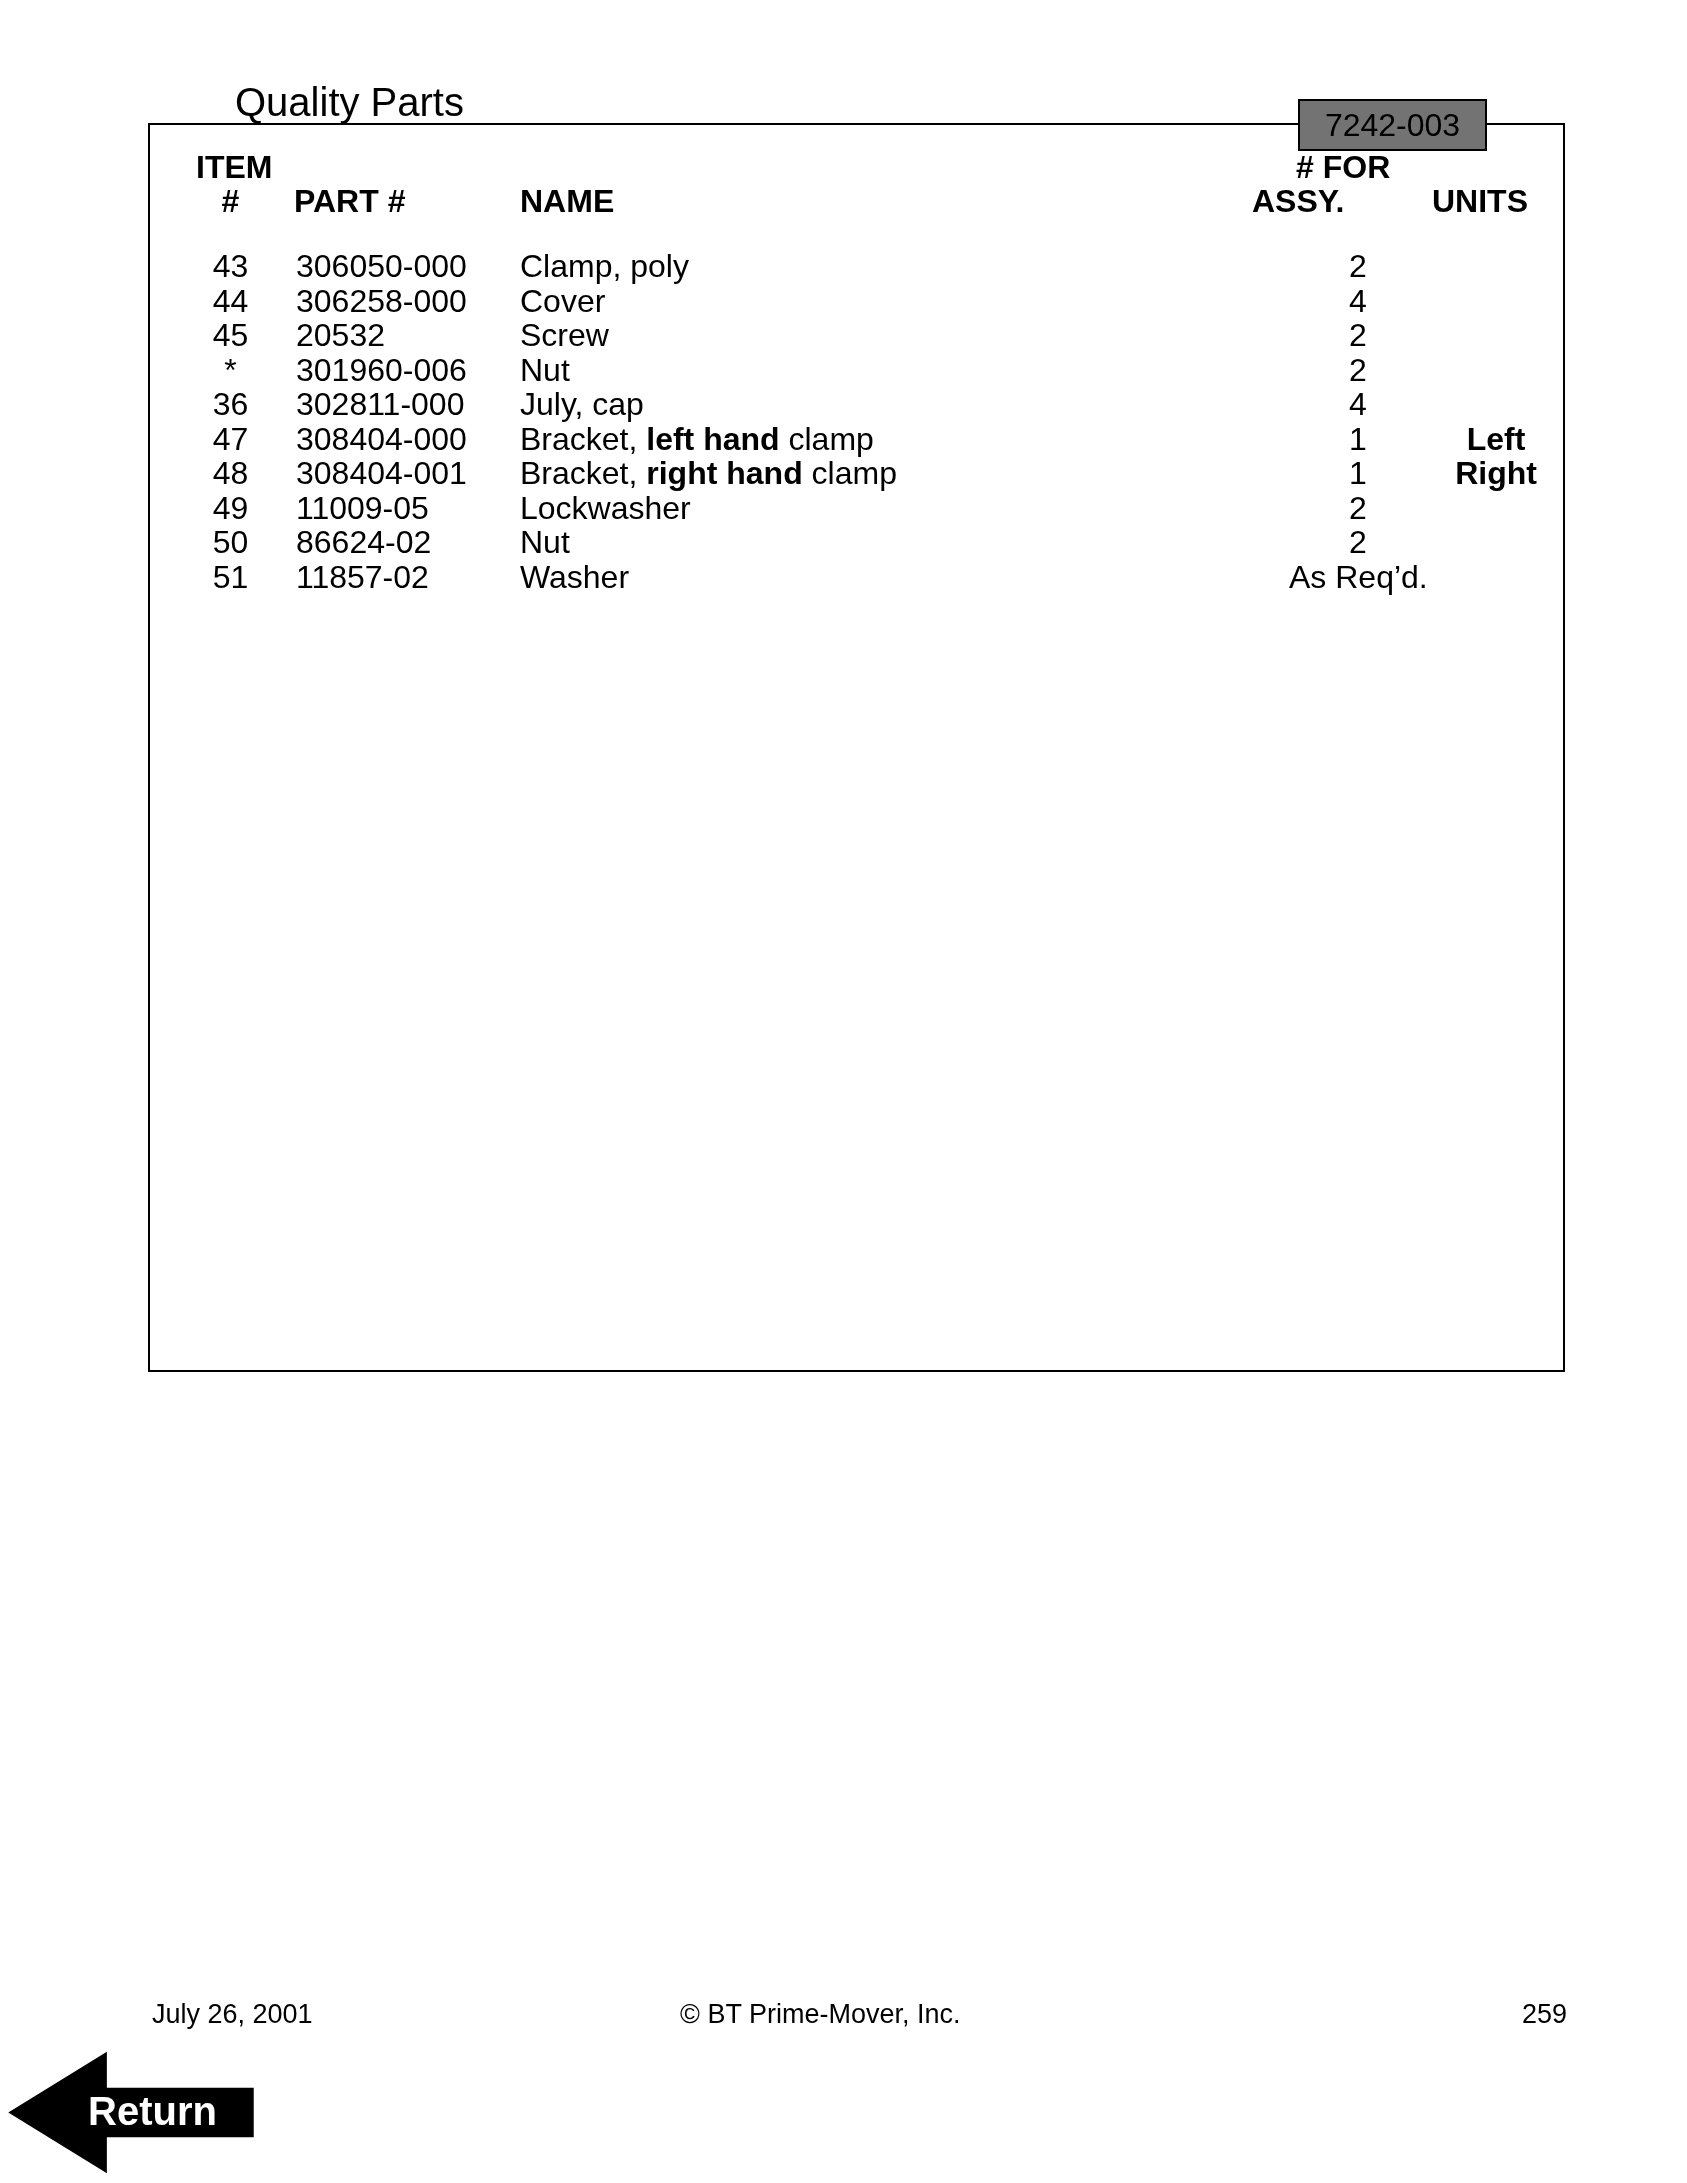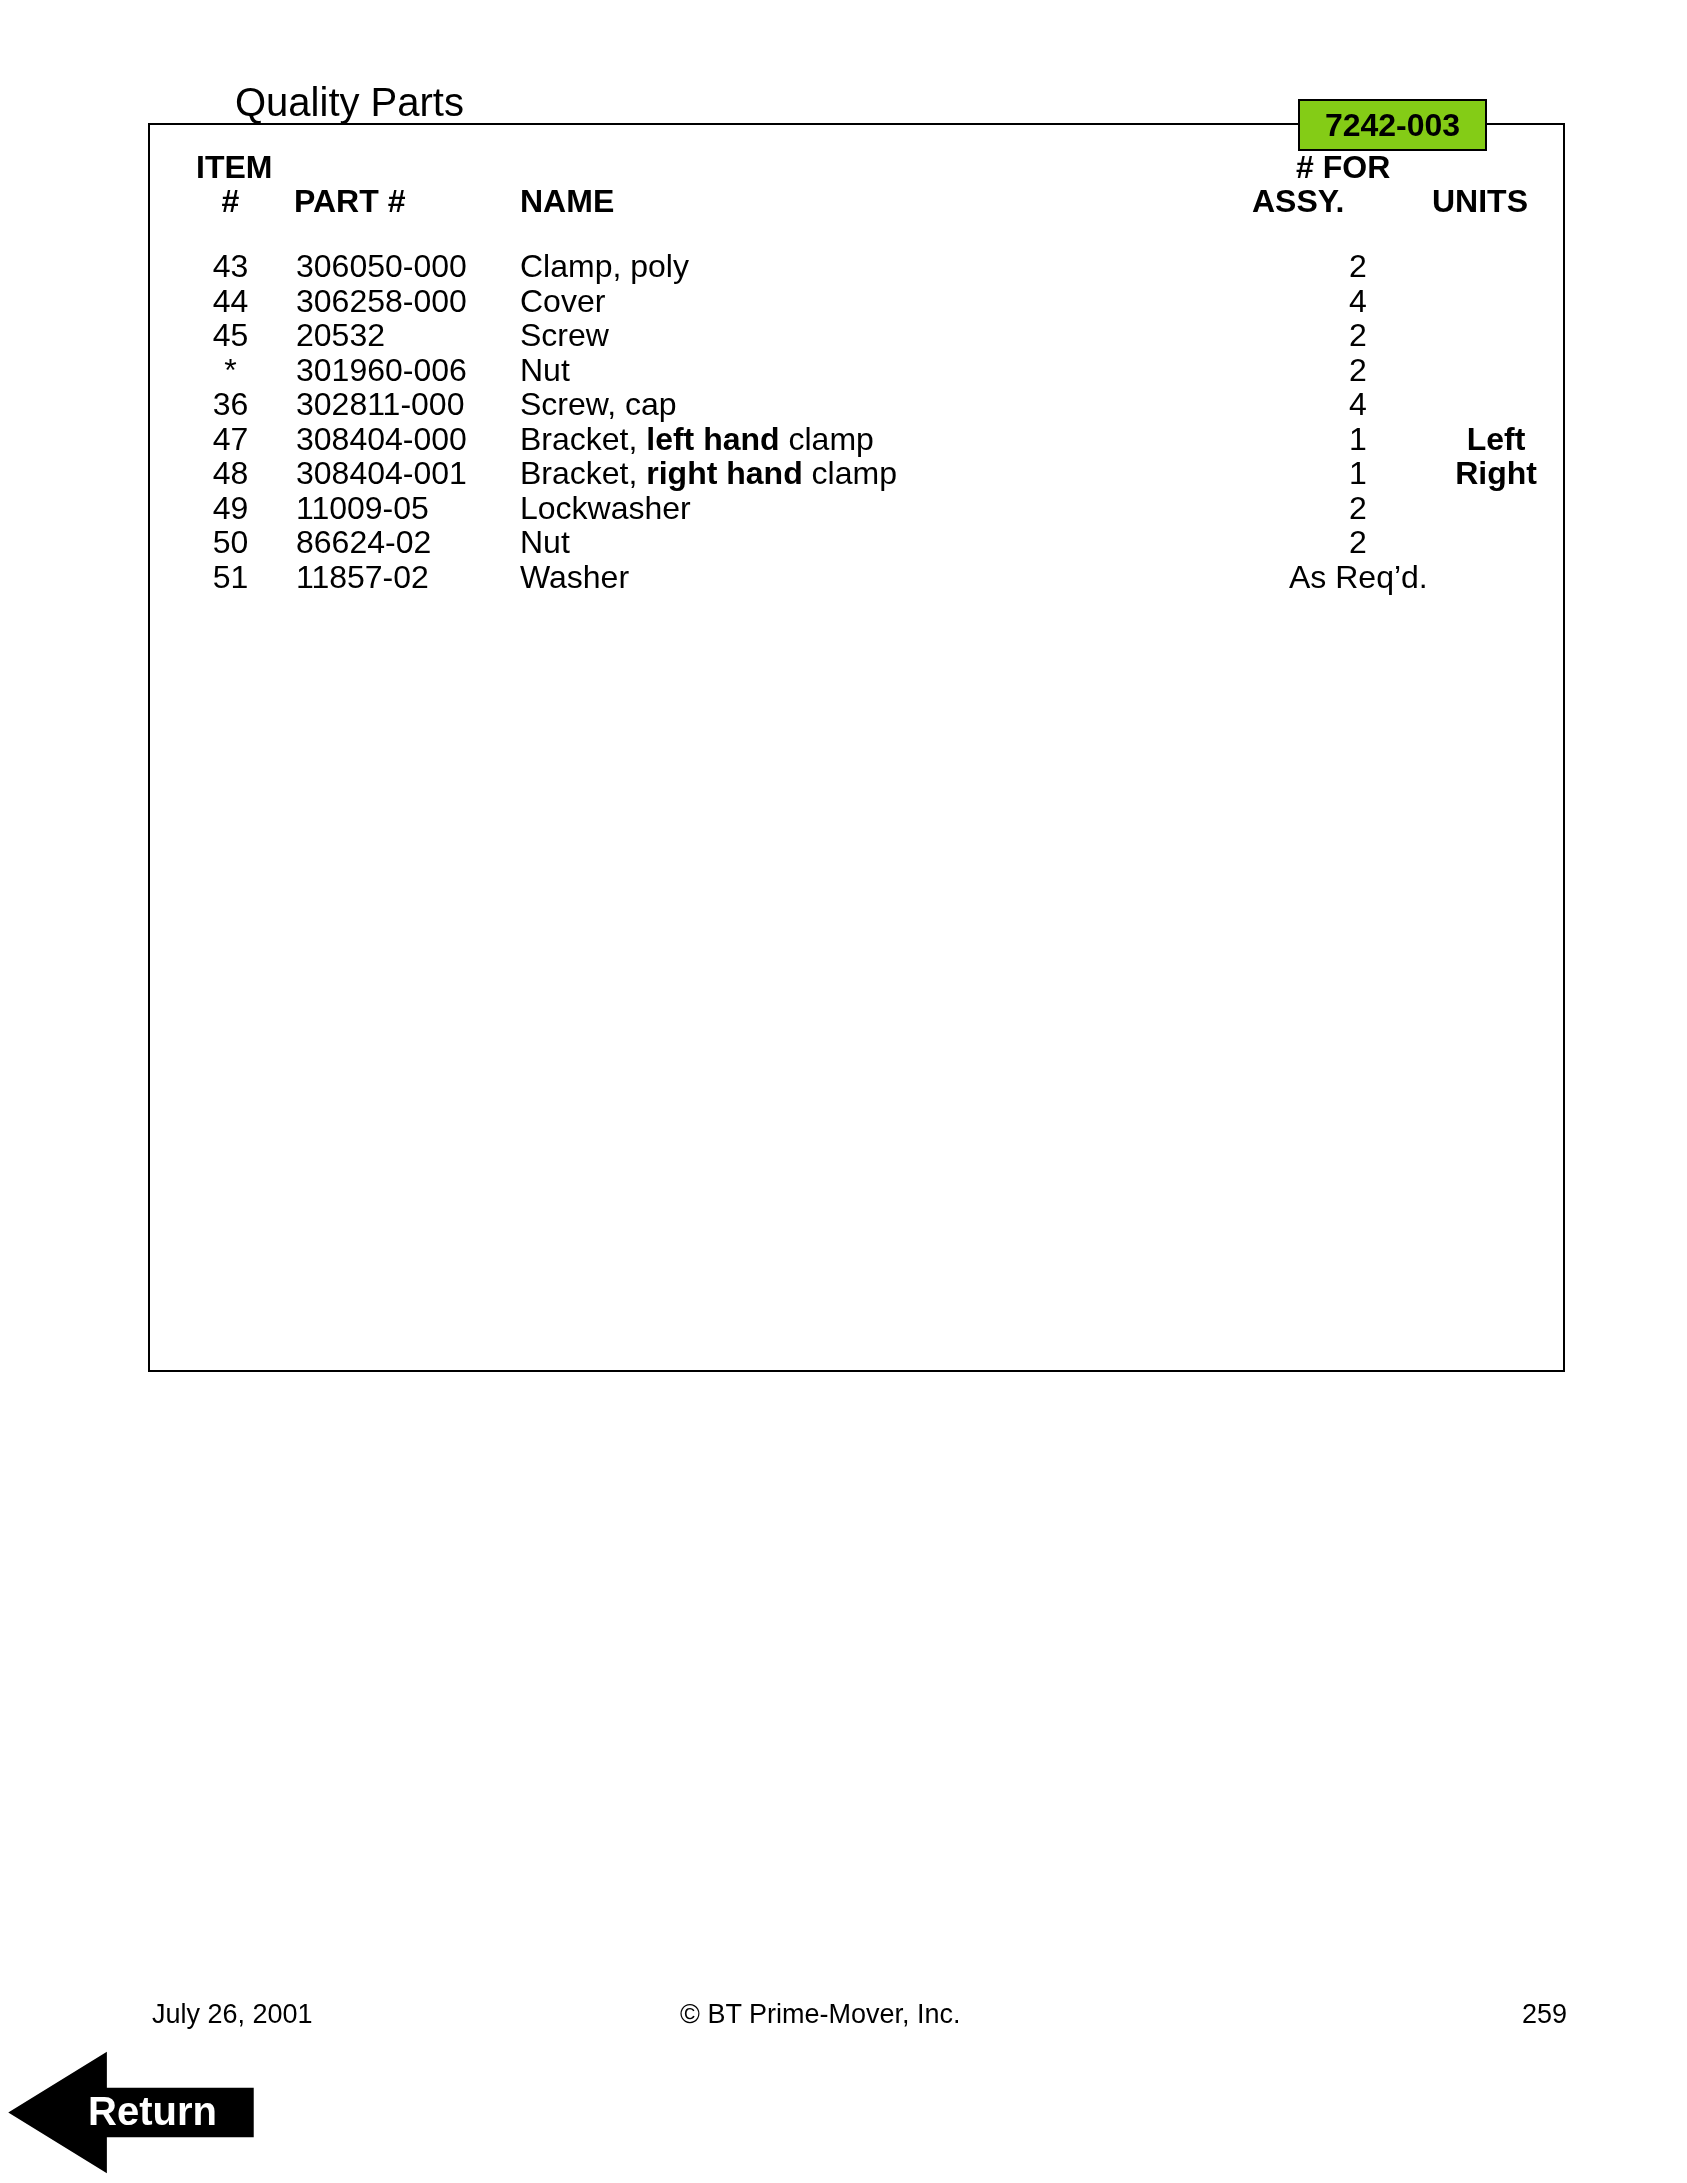--- a/index.html
+++ b/index.html
@@ -3,22 +3,22 @@
 <meta charset="utf-8">
 <style>
   html, body { margin: 0; padding: 0; background: #ffffff; }
   body { width: 1687px; height: 2183px; position: relative; overflow: hidden;
          font-family: "Liberation Sans", sans-serif; color: #000; }
   .abs { position: absolute; white-space: nowrap; }
   .hdr-title { left: 235px; top: 83px; font-size: 40px; line-height: 39px; }
   .frame { position: absolute; left: 148px; top: 123px; width: 1413px; height: 1245px;
            border: 2.1px solid #000; box-sizing: content-box; }
   .docnum { position: absolute; left: 1298px; top: 99px; width: 185px; height: 48px;
-            border: 2.1px solid #000; background: #84cc16; font-size: 32px; line-height: 48px;
-            text-align: center; font-weight: bold; }
+            border: 2.1px solid #000; background: #737373; font-size: 32px; line-height: 48px;
+            text-align: center; }
   .col-h { font-weight: bold; font-size: 32px; line-height: 34px; position: absolute; }
   .row { position: absolute; left: 0; width: 1687px; height: 34px; font-size: 32px; line-height: 34px; }
   .row span { position: absolute; top: 0; white-space: nowrap; }
   .c-item { left: 196px; width: 69px; text-align: center; }
   .c-part { left: 296px; }
   .c-name { left: 520px; }
   .c-qty { left: 1289px; width: 138px; text-align: center; }
   .c-units { left: 1427px; width: 138px; text-align: center; font-weight: bold; }
   .name-bold { font-weight: bold; position: static !important; }
   .name-norm { position: static !important; }
@@ -72,21 +72,21 @@
   <div class="row" style="top:353px;">
     <span class="c-item">*</span>
     <span class="c-part">301960-006</span>
     <span class="c-name"><span class="name-norm">Nut</span></span>
     <span class="c-qty">2</span>
     <span class="c-units"></span>
   </div>
   <div class="row" style="top:387px;">
     <span class="c-item">36</span>
     <span class="c-part">302811-000</span>
-    <span class="c-name"><span class="name-norm">Screw, cap</span></span>
+    <span class="c-name"><span class="name-norm">July, cap</span></span>
     <span class="c-qty">4</span>
     <span class="c-units"></span>
   </div>
   <div class="row" style="top:422px;">
     <span class="c-item">47</span>
     <span class="c-part">308404-000</span>
     <span class="c-name"><span class="name-norm">Bracket, </span><span class="name-bold">left hand</span><span class="name-norm"> clamp</span></span>
     <span class="c-qty">1</span>
     <span class="c-units">Left</span>
   </div>

